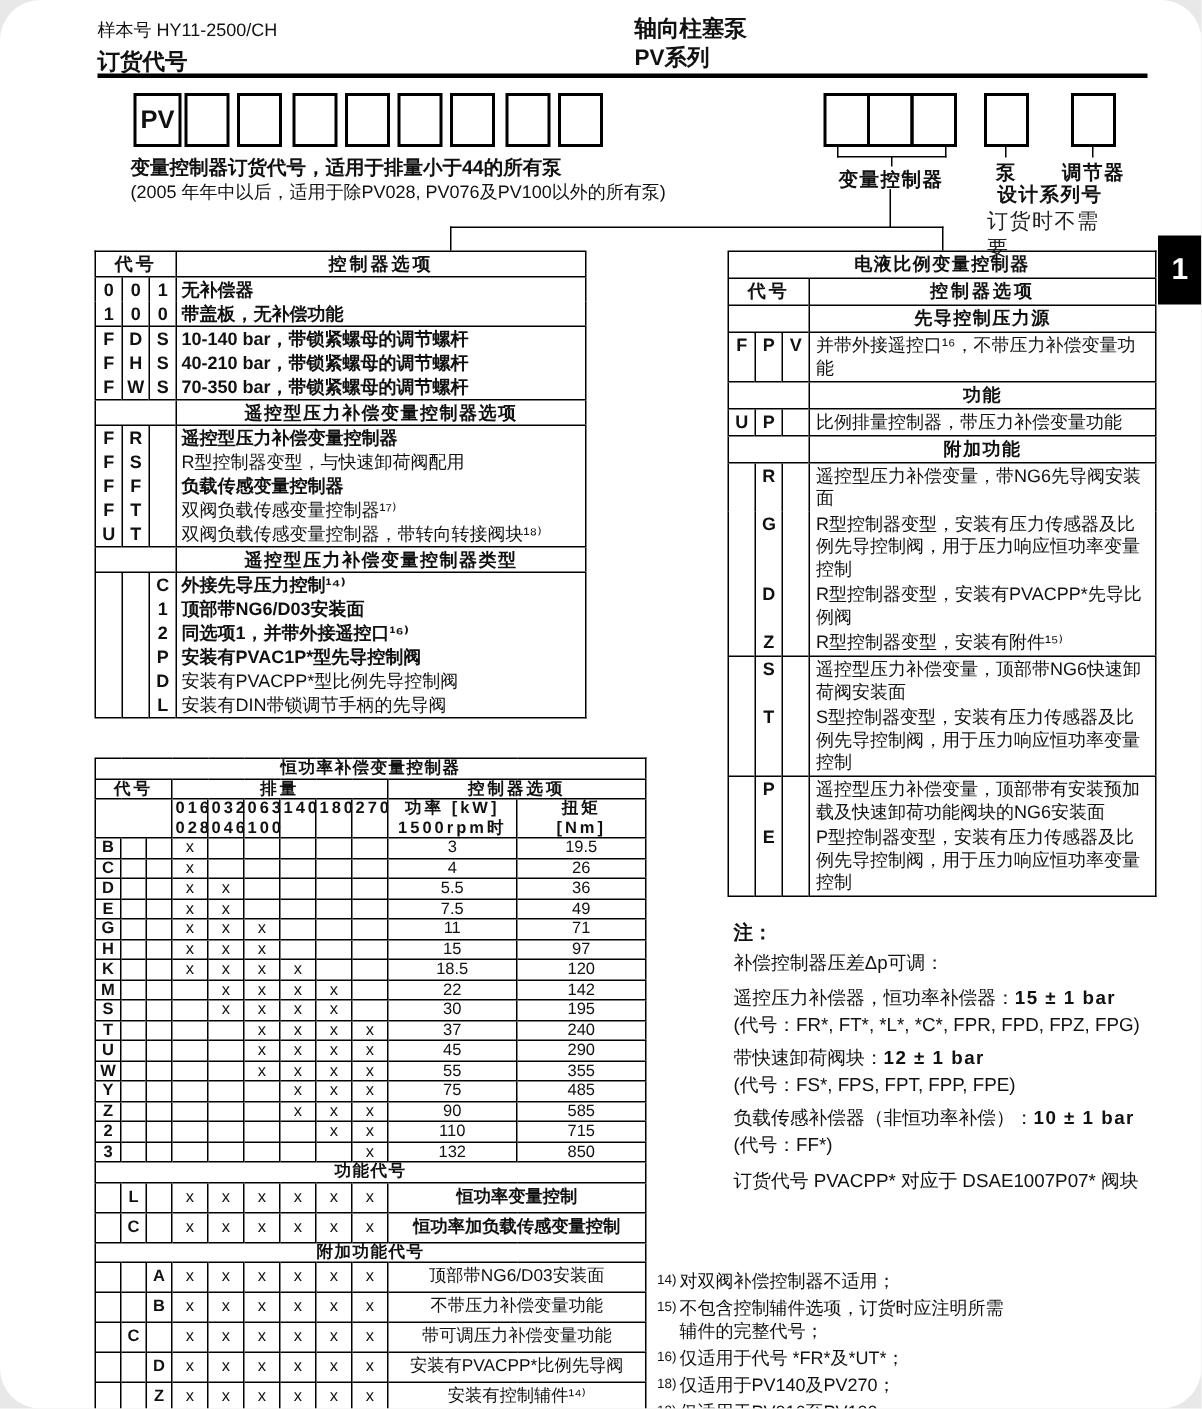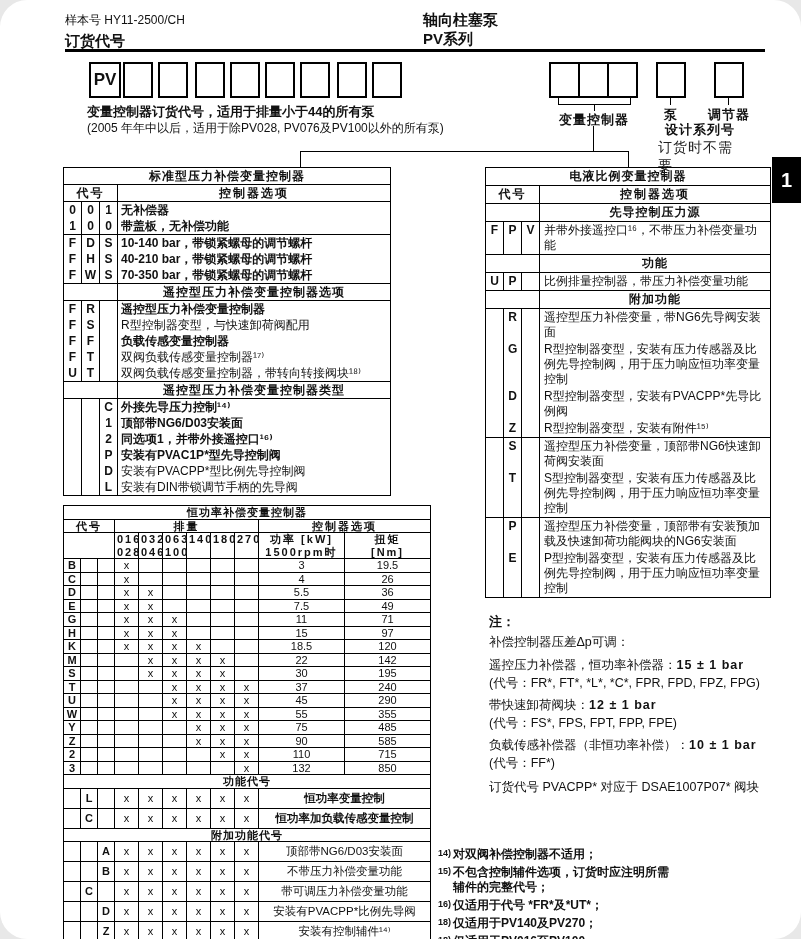--- a/index.html
+++ b/index.html
@@ -57,21 +57,21 @@
   
   .notes { position:absolute; left:489px; top:612px; width:312px; font-size:12.5px; line-height:20px; }
   .notes .nlabel { font-weight:bold; font-size:13px; }
   .notes .nitem { margin-top:3px; }
   .notes .nval { font-weight:bold; letter-spacing:1px; }
   .notes .ncodes { line-height:17px; }
   .notes .nlast { margin-top:5px; }
 
   
   .footnotes { position:absolute; left:438px; top:847px; width:240px; font-size:12px; line-height:15px; }
-  .fn { display:flex; margin-bottom:3px;font-weight:bold; }
+  .fn { display:flex; margin-bottom:3px; }
   .fnm { font-size:9px; vertical-align:super; width:15px; flex:0 0 15px; line-height:12px; }
 </style>
 </head>
 <body>
 
 <div class="page">
 
   <div class="hdr-left">
     <div class="cat">样本号 HY11-2500/CH</div>
     <div class="doc">订货代号</div>
@@ -122,23 +122,20 @@
   <div class="caption-note">(2005 年年中以后，适用于除PV028, PV076及PV100以外的所有泵)</div>
 
   <table class="ctrl" id="std-table">
     <colgroup>
         <col class="cc">
         <col class="cc">
         <col class="cc">
         <col>
       </colgroup>
     <tbody id="std-body">
-      <tr>
-        <td colspan="4" class="ttl">标准型压力补偿变量控制器</td>
-      </tr>
       <tr class="bt">
         <td colspan="3" class="hdr">代号</td>
         <td class="hdr">控制器选项</td>
       </tr>
     <tr class="bt">
           <td class="code">0</td>
           <td class="code">0</td>
           <td class="code">1</td>
           <td class="b">无补偿器</td>
         </tr>

